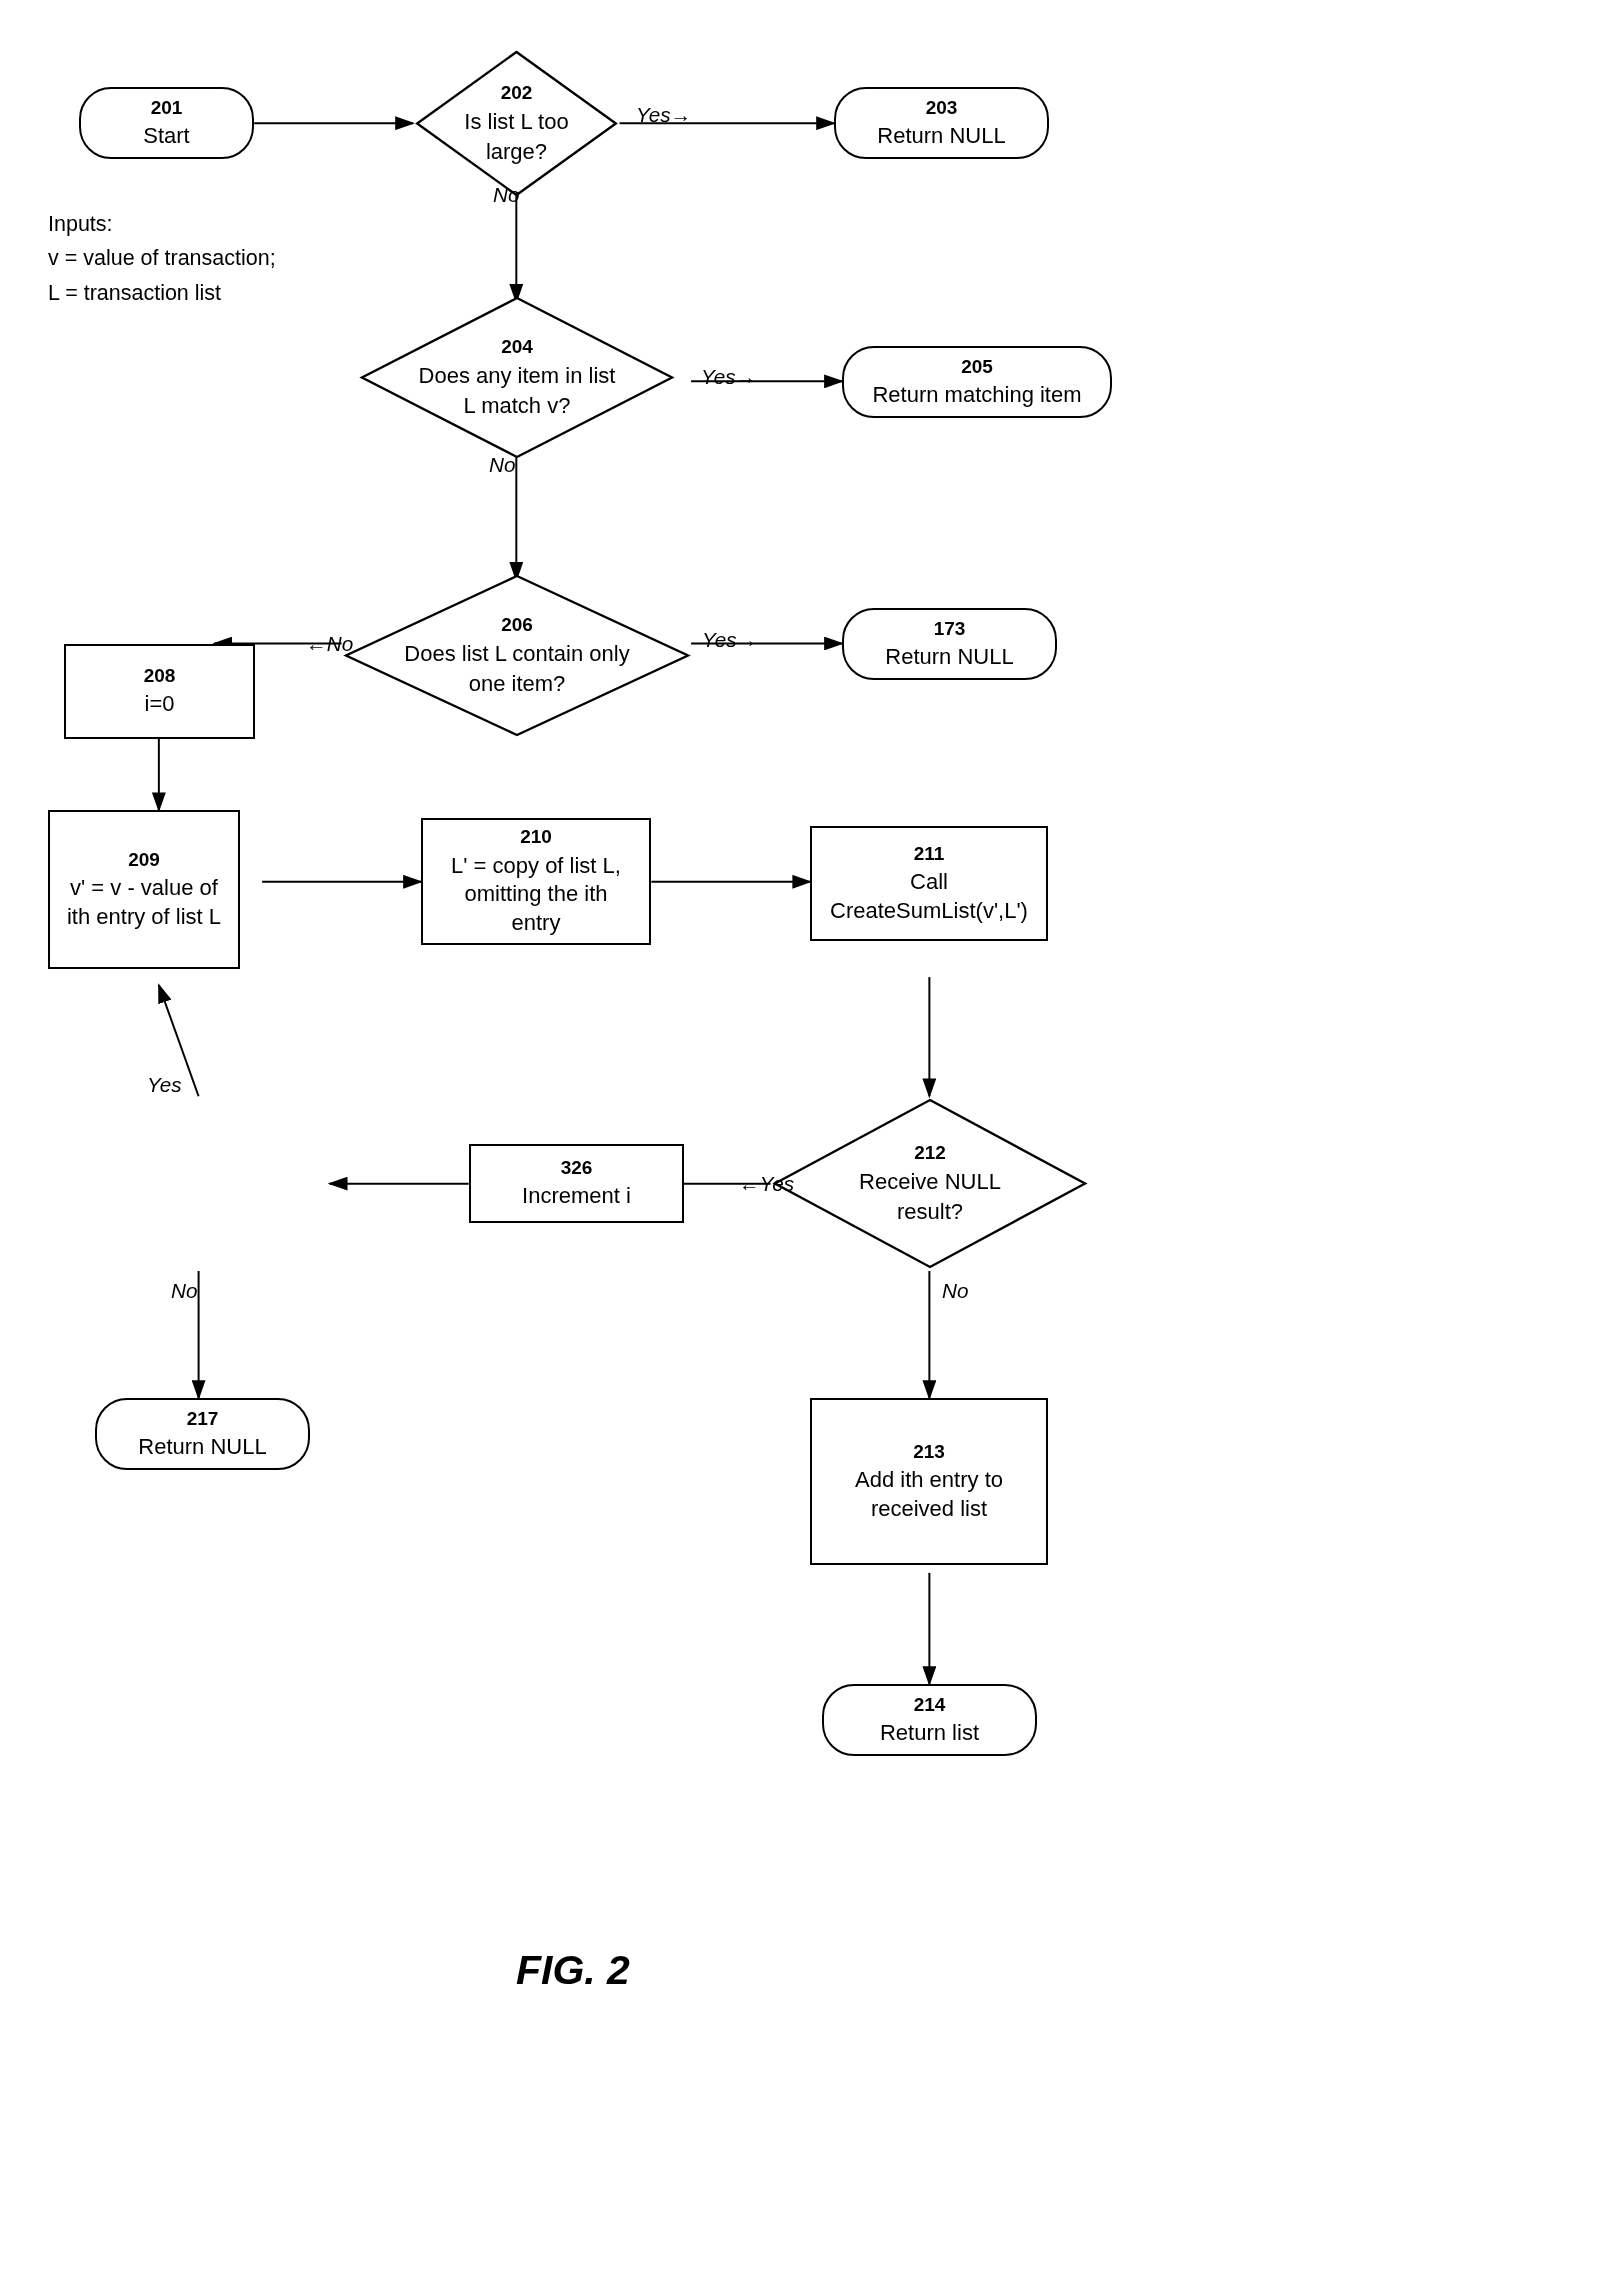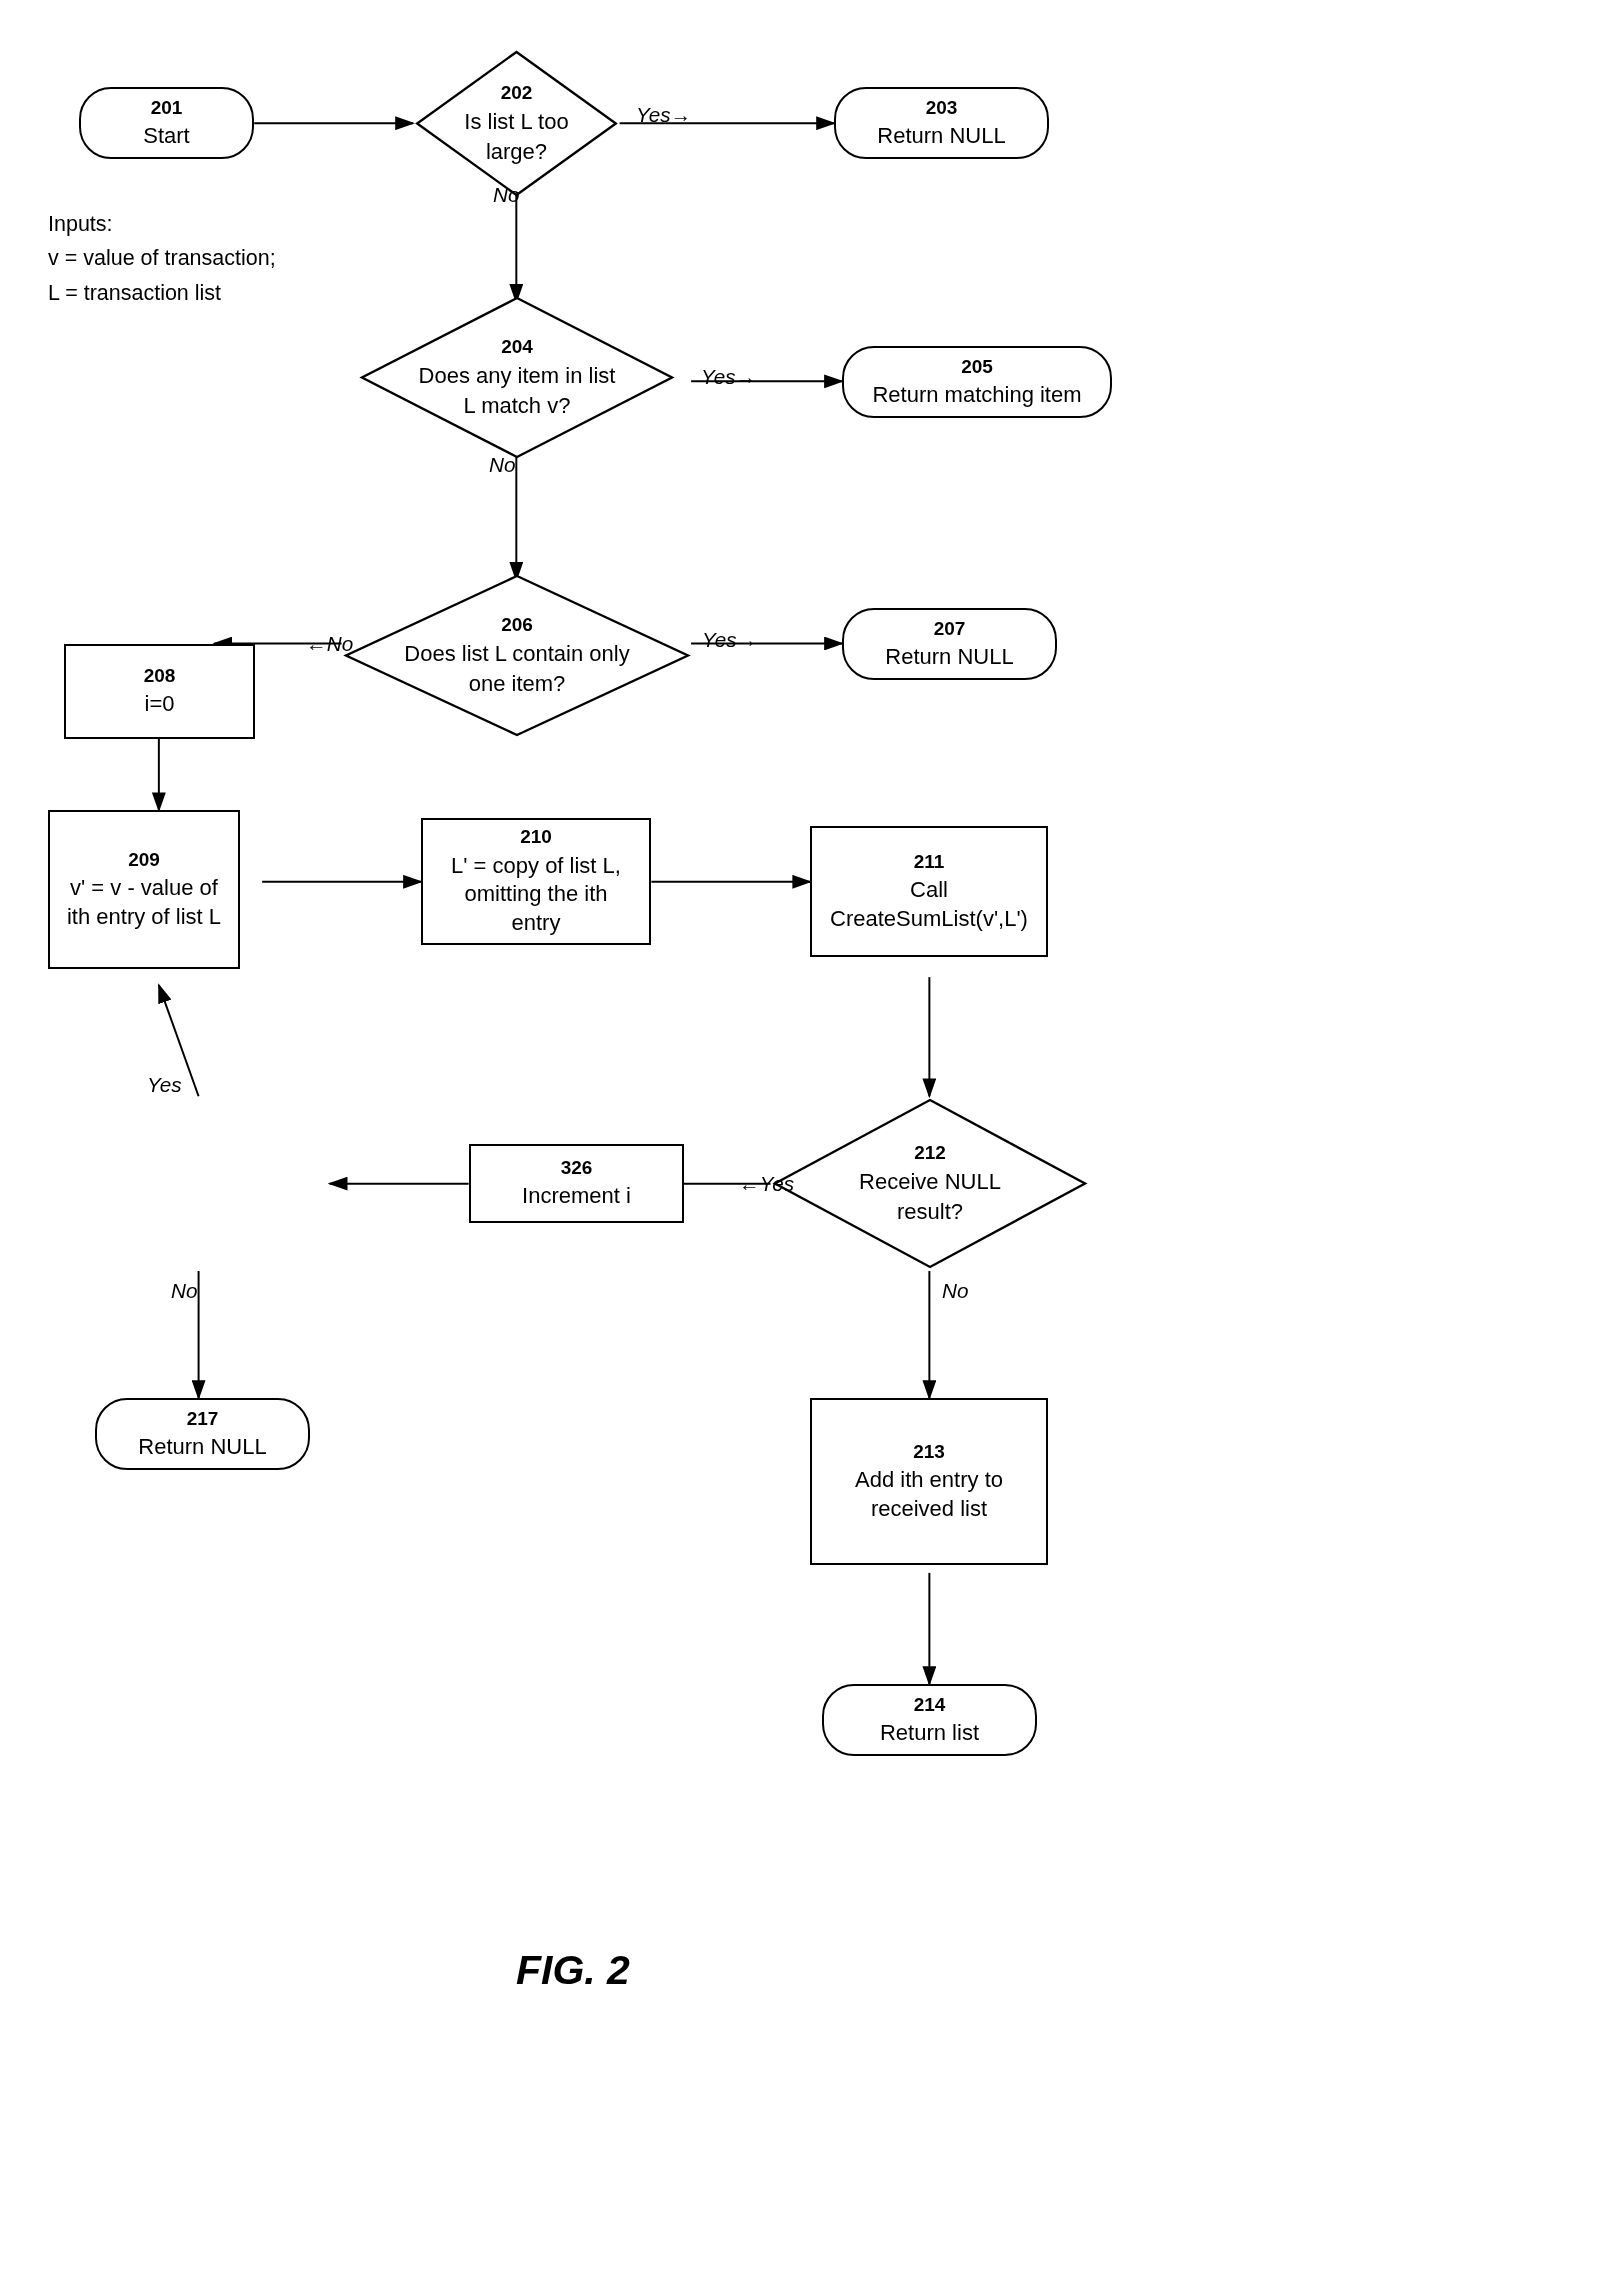--- a/index.html
+++ b/index.html
@@ -191,40 +191,40 @@
     <svg width="350" height="167" viewBox="0 0 440 210">
       <polygon points="220,5 435,105 220,205 5,105" fill="#fff" stroke="#000" stroke-width="3"></polygon>
     </svg>
     <div class="diamond-text" style="width:246px;">
       <span class="node-label">206</span>
       <span>Does list L contain only one item?</span>
     </div>
   </div>
 
   <div class="node terminal" style="left:842px; top:608px; width:215px; height:72px;">
-    <span class="node-label">207</span>
+    <span class="node-label">173</span>
     <span class="node-text">Return NULL</span>
   </div>
 
   <div class="node process" style="left:64px; top:644px; width:191px; height:95px;">
     <span class="node-label">208</span>
     <span class="node-text">i=0</span>
   </div>
 
   <div class="node process" style="left:48px; top:810px; width:192px; height:159px;">
     <span class="node-label">209</span>
     <span class="node-text">v' = v - value of ith entry of list L</span>
   </div>
 
   <div class="node process" style="left:421px; top:818px; width:230px; height:127px;">
     <span class="node-label">210</span>
     <span class="node-text">L' = copy of list L, omitting the ith entry</span>
   </div>
 
-  <div class="node process" style="left:810px; top:826px; width:238px; height:131px;">
+  <div class="node process" style="left:810px; top:826px; width:238px; height:115px;">
     <span class="node-label">211</span>
     <span class="node-text">Call CreateSumList(v',L')</span>
   </div>
 
   <div class="diamond-wrap" style="left:771px; top:1096px; width:318px; height:175px;">
     <svg width="318" height="175" viewBox="0 0 400 220">
       <polygon points="200,5 395,110 200,215 5,110" fill="#fff" stroke="#000" stroke-width="3"></polygon>
     </svg>
     <div class="diamond-text" style="width:222px;">
       <span class="node-label">212</span>

